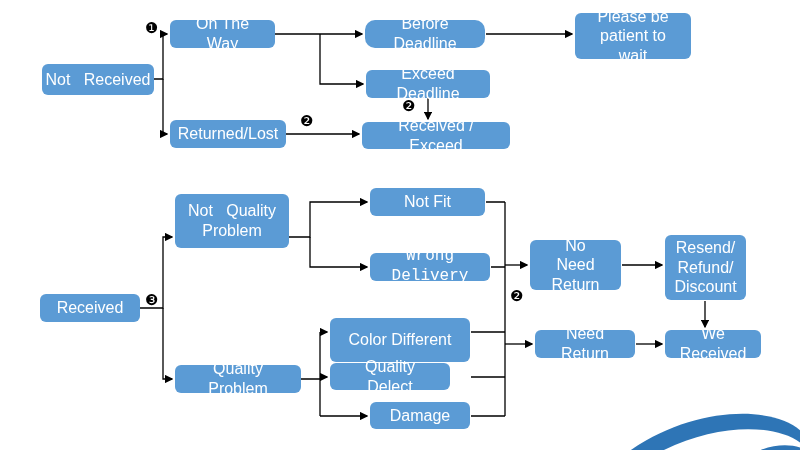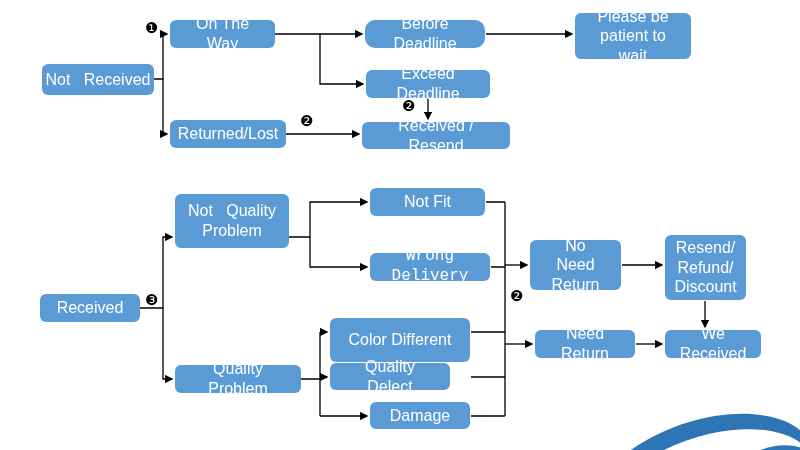--- a/index.html
+++ b/index.html
@@ -86,21 +86,21 @@
   <div class="node" style="left:170px; top:20px; width:105px; height:28px;">On The Way</div>
 
   <div class="node" style="left:365px; top:20px; width:120px; height:28px;border-radius:10px;">Before Deadline</div>
 
   <div class="node" style="left:575px; top:13px; width:116px; height:46px;">Please be patient to wait</div>
 
   <div class="node" style="left:366px; top:70px; width:124px; height:28px;">Exceed Deadline</div>
 
   <div class="node" style="left:170px; top:120px; width:116px; height:28px;">Returned/Lost</div>
 
-  <div class="node" style="left:362px; top:122px; width:148px; height:27px;">Recelved / Resend</div>
+  <div class="node" style="left:362px; top:122px; width:148px; height:27px;">Recelved / Exceed</div>
 
   <div class="node" style="left:40px; top:294px; width:100px; height:28px;">Received</div>
 
   <div class="node" style="left:175px; top:194px; width:114px; height:54px;">Not&nbsp;&nbsp;&nbsp;Quality Problem</div>
 
   <div class="node" style="left:175px; top:365px; width:126px; height:28px;">Quality Problem</div>
 
   <div class="node" style="left:370px; top:188px; width:115px; height:28px;">Not Fit</div>
 
   <div class="node" style="left:370px; top:253px; width:120px; height:28px;font-family:Liberation Mono, monospace;">Wrong Delivery</div>

